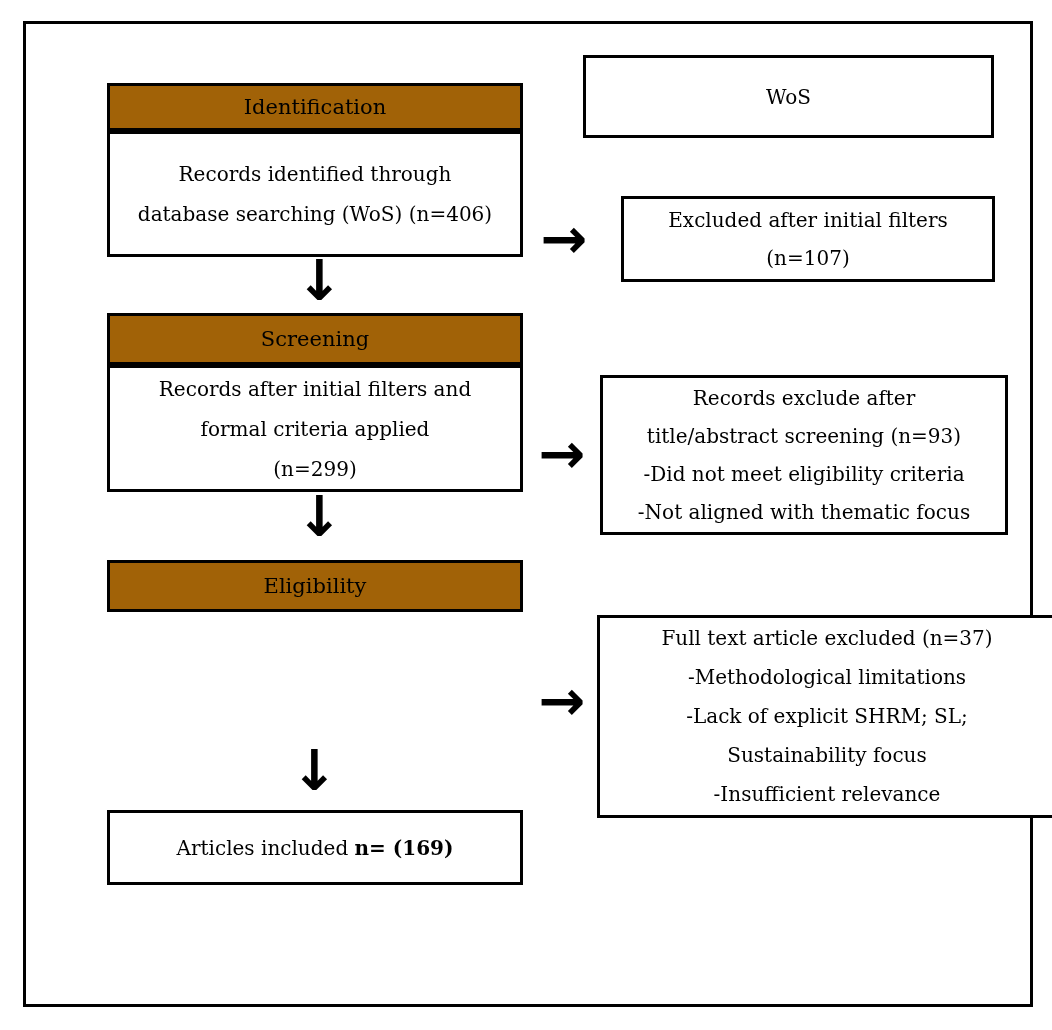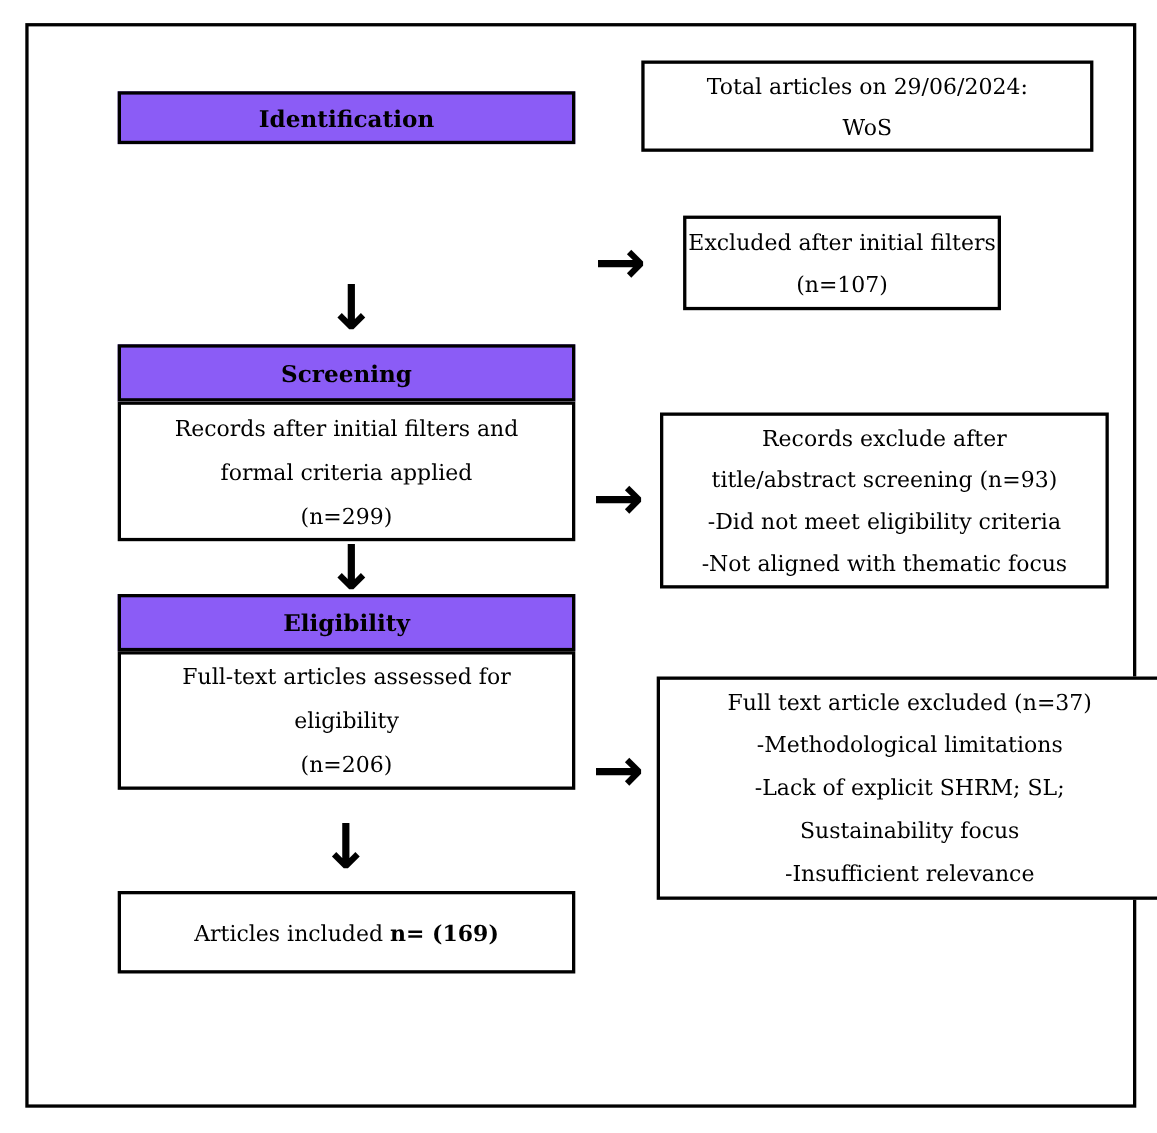--- a/index.html
+++ b/index.html
@@ -26,27 +26,26 @@
     box-sizing: border-box;
   }
   .stage {
     position: absolute;
     left: 107px;
     width: 416px;
   }
   .stage-header {
     border: 3px solid #000000;
     box-sizing: border-box;
-    background: #8b5cf6;
+    background: #a16207;
     display: flex;
     align-items: center;
     justify-content: center;
     text-align: center;
     font-size: 21px;
-    font-weight: bold;
   }
   .stage-body {
     border: 3px solid #000000;
     box-sizing: border-box;
     background: #ffffff;
     display: flex;
     flex-direction: column;
     align-items: center;
     justify-content: center;
     text-align: center;
@@ -92,66 +91,64 @@
 <body>
 
 <div class="canvas">
 
   <div class="outer-frame"></div>
 
   <div class="stage" style="top:83px;">
     <div class="stage-header" style="height:48px;">
       <span>Identification</span>
     </div>
+    <div class="stage-body" style="height:126px;">
+      <div>Records identified through</div>
+      <div>database searching (WoS) (n=406)</div>
+    </div>
   </div>
 
   <div class="arrow arrow-down" style="left:296px; top:256px;">↓</div>
 
   <div class="stage" style="top:313px;">
     <div class="stage-header" style="height:52px;">
       <span>Screening</span>
     </div>
     <div class="stage-body" style="height:127px;">
       <div>Records after initial filters and</div>
       <div>formal criteria applied</div>
       <div>(n=299)</div>
     </div>
   </div>
 
   <div class="arrow arrow-down" style="left:296px; top:492px;">↓</div>
 
-  <div class="stage" style="top:540px;">
+  <div class="stage" style="top:560px;">
     <div class="stage-header" style="height:52px;">
       <span>Eligibility</span>
-    </div>
-    <div class="stage-body" style="height:126px;">
-      <div>Full-text articles assessed for</div>
-      <div>eligibility</div>
-      <div>(n=206)</div>
     </div>
   </div>
 
   <div class="arrow arrow-down" style="left:291px; top:746px;">↓</div>
 
   <div class="stage" style="top:810px;">
     <div class="stage-body" style="height:75px;">
       <div>
         <span>Articles included </span><span class="bold">n= (169)</span>
       </div>
     </div>
   </div>
 
   <div class="side-box" style="left:583px; top:55px; width:411px; height:83px;">
-    <div>Total articles on 29/06/2024:</div>
     <div>WoS</div>
   </div>
 
   <div class="arrow arrow-right" style="left:533px; top:213px;">→</div>
 
-  <div class="side-box" style="left:621px; top:196px; width:289px; height:86px;">
+  <div class="side-box" style="left:621px; top:196px; width:374px; height:86px;">
     <div>Excluded after initial filters</div>
     <div>(n=107)</div>
   </div>
 
   <div class="arrow arrow-right" style="left:531px; top:428px;">→</div>
 
   <div class="side-box" style="left:600px; top:375px; width:408px; height:160px;">
     <div>Records exclude after</div>
     <div>title/abstract screening (n=93)</div>
     <div>-Did not meet eligibility criteria</div>

